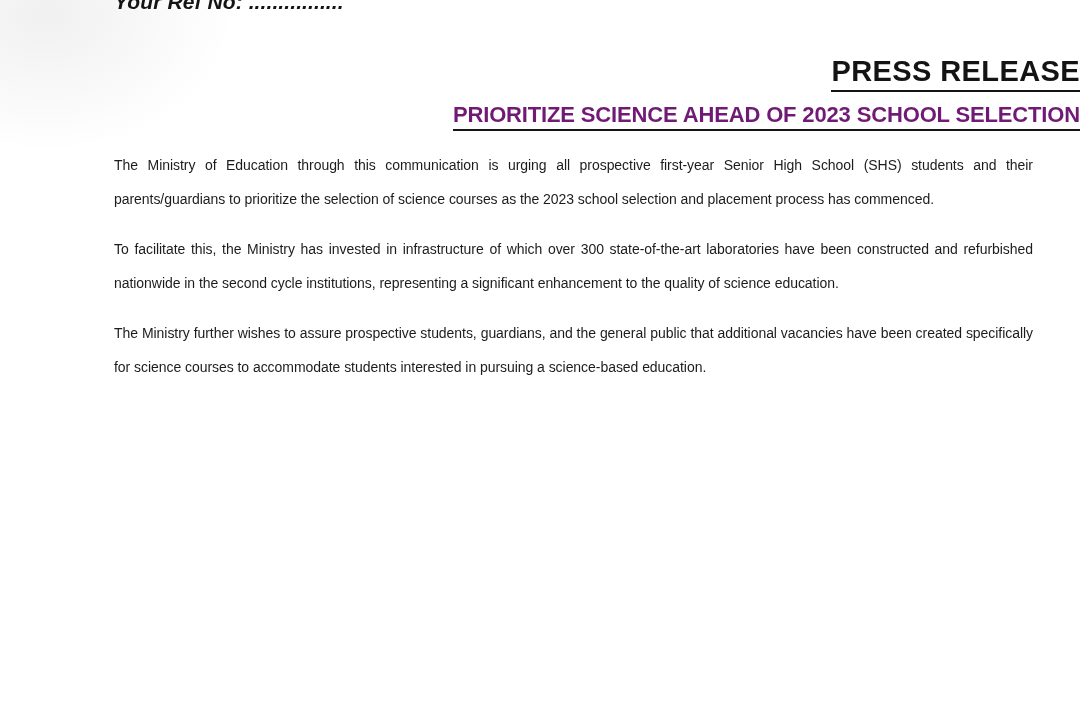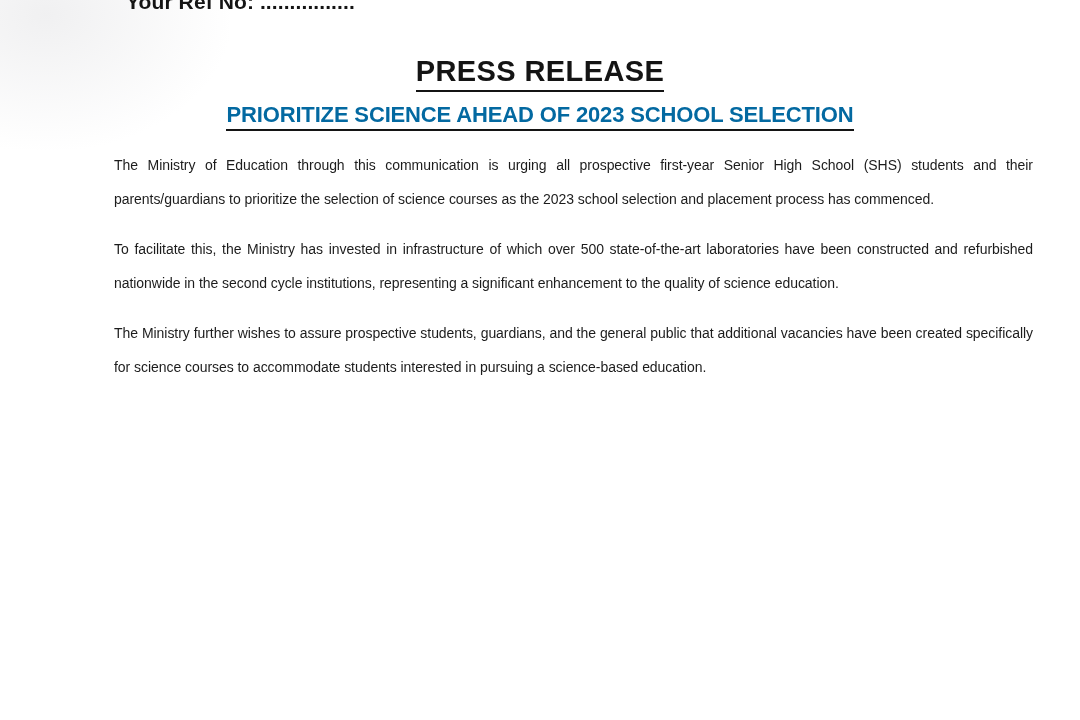--- a/index.html
+++ b/index.html
@@ -31,45 +31,46 @@
     height: 150px;
     background: radial-gradient(ellipse at 20% 10%,
                 rgba(228,228,230,0.55) 0%,
                 rgba(255,255,255,0) 72%);
     pointer-events: none;
   }
 
   
   #ref-line-clip {
     position: absolute;
-    left: 12px;
+    left: 0;
     top: 0;
     width: 960px;
     height: 15px;
     overflow: hidden;
+    font-style: italic;
   }
 
   #ref-line {
     position: absolute;
     left: 114px;
     top: -10px;
     font-size: 21px;
     font-weight: bold;
     letter-spacing: 0.1px;
     white-space: nowrap;
     color: #141414;
   }
 
   
   #headings {
     position: absolute;
     left: 0;
     top: 56px;
     width: 1080px;
-    text-align: center;
+    text-align: right;
   }
 
   #title {
     display: inline-block;
     font-size: 29px;
     font-weight: bold;
     letter-spacing: 0.4px;
     color: #141414;
     border-bottom: 2px solid #141414;
     padding-bottom: 3px;
@@ -78,21 +79,21 @@
 
   #subtitle-row {
     margin-top: 11px;
   }
 
   #subtitle {
     display: inline-block;
     font-size: 22px;
     font-weight: bold;
     letter-spacing: -0.15px;
-    color: #0369a1;
+    color: #701a75;
     border-bottom: 2px solid #141414;
     padding-bottom: 2px;
     line-height: 1.08;
   }
 
   
   #body-copy {
     position: absolute;
     left: 114px;
     top: 148px;
@@ -129,17 +130,17 @@
     <div>
       <span id="title">PRESS RELEASE</span>
     </div>
     <div id="subtitle-row">
       <span id="subtitle">PRIORITIZE SCIENCE AHEAD OF 2023 SCHOOL SELECTION</span>
     </div>
   </div>
 
   <div id="body-copy">
     <p class="para">The Ministry of Education through this communication is urging all prospective first-year Senior High School (SHS) students and their parents/guardians to prioritize the selection of science courses as the 2023 school selection and placement process has commenced.</p>
-    <p class="para">To facilitate this, the Ministry has invested in infrastructure of which over 500 state-of-the-art laboratories have been constructed and refurbished nationwide in the second cycle institutions, representing a significant enhancement to the quality of science education.</p>
+    <p class="para">To facilitate this, the Ministry has invested in infrastructure of which over 300 state-of-the-art laboratories have been constructed and refurbished nationwide in the second cycle institutions, representing a significant enhancement to the quality of science education.</p>
     <p class="para">The Ministry further wishes to assure prospective students, guardians, and the general public that additional vacancies have been created specifically for science courses to accommodate students interested in pursuing a science-based education.</p>
   </div>
 
 </div>
 
 </body></html>

